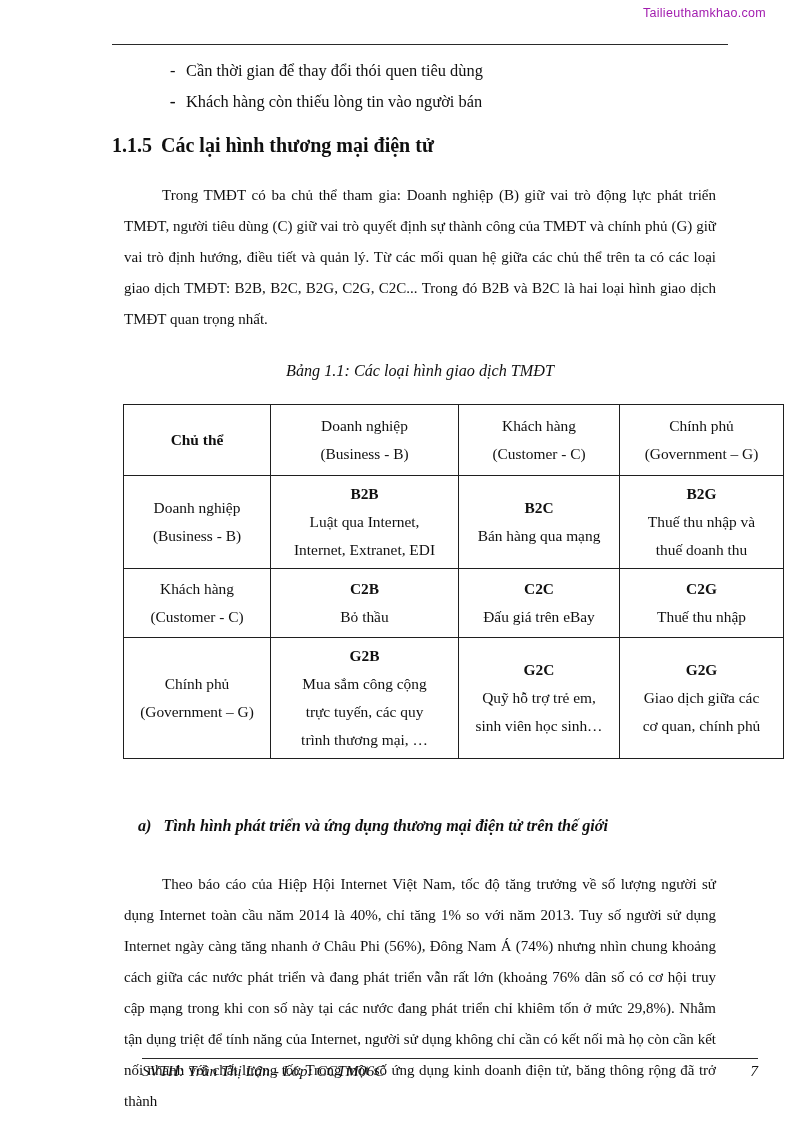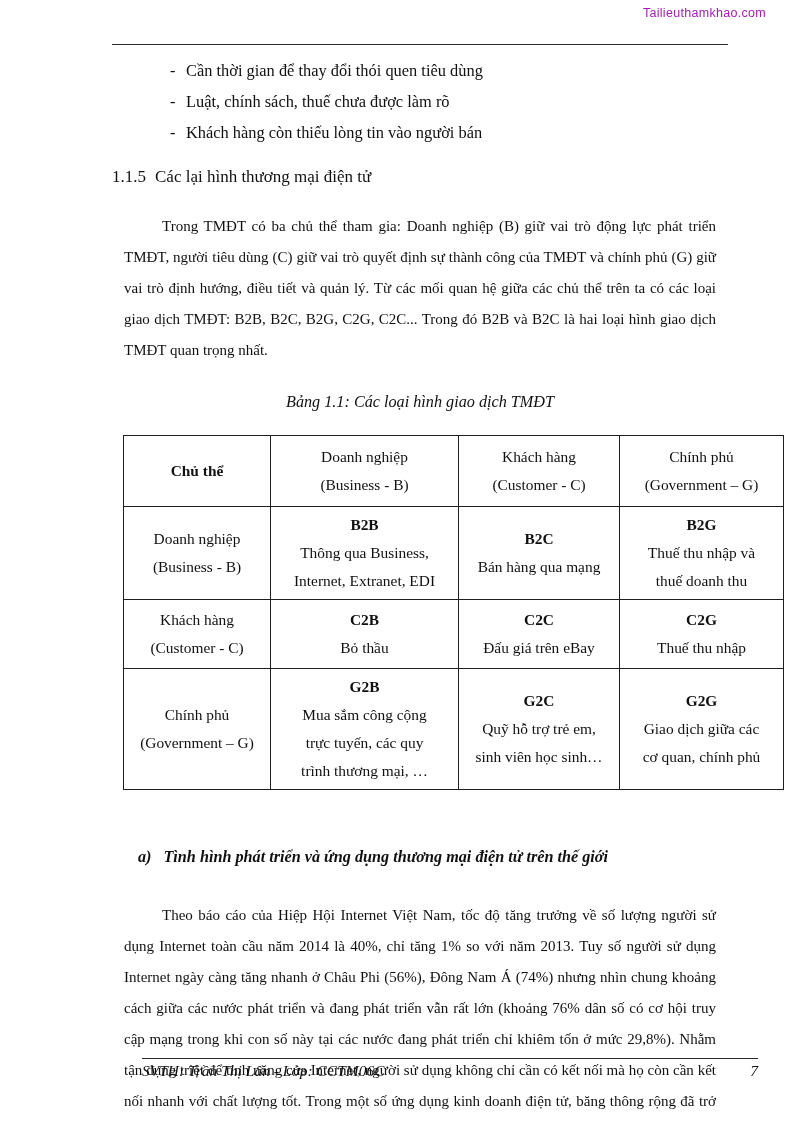--- a/index.html
+++ b/index.html
@@ -81,22 +81,22 @@
     position: relative;
     white-space: nowrap;
   }
   .dash-item .dash {
     position: absolute;
     left: 58px;
   }
 
   
   .h3 {
-    font-size: 17px;
-    font-weight: normal;
+    font-size: 20px;
+    font-weight: bold;
     line-height: 29px;
     margin: 0;
     white-space: nowrap;
   }
   .h3 .num { margin-right: 9px; }
 
   .h4 {
     font-size: 16.2px;
     font-weight: bold;
     font-style: italic;
@@ -188,21 +188,20 @@
 
     <div class="sp-10"></div>
 
     <ul class="dash-list">
       <li class="dash-item">
         <span class="dash">-</span>
         <span>Cần thời gian để thay đổi thói quen tiêu dùng</span>
       </li>
       <li class="dash-item">
         <span class="dash">-</span>
-        <span>Luật, chính sách, thuế chưa được làm rõ</span>
       </li>
       <li class="dash-item">
         <span class="dash">-</span>
         <span>Khách hàng còn thiếu lòng tin vào người bán</span>
       </li>
     </ul>
 
     <div class="sp-14"></div>
 
     <h3 class="h3">
@@ -239,21 +238,21 @@
           </td>
         </tr>
 
         <tr class="row-b">
           <td class="c0">
             <span class="ln">Doanh nghiệp</span>
             <span class="ln">(Business - B)</span>
           </td>
           <td class="c1">
             <span class="b">B2B</span>
-            <span class="ln">Thông qua Business,</span>
+            <span class="ln">Luật qua Internet,</span>
             <span class="ln">Internet, Extranet, EDI</span>
           </td>
           <td class="c2">
             <span class="b">B2C</span>
             <span class="ln">Bán hàng qua mạng</span>
           </td>
           <td class="c3">
             <span class="b">B2G</span>
             <span class="ln">Thuế thu nhập và</span>
             <span class="ln">thuế doanh thu</span>

